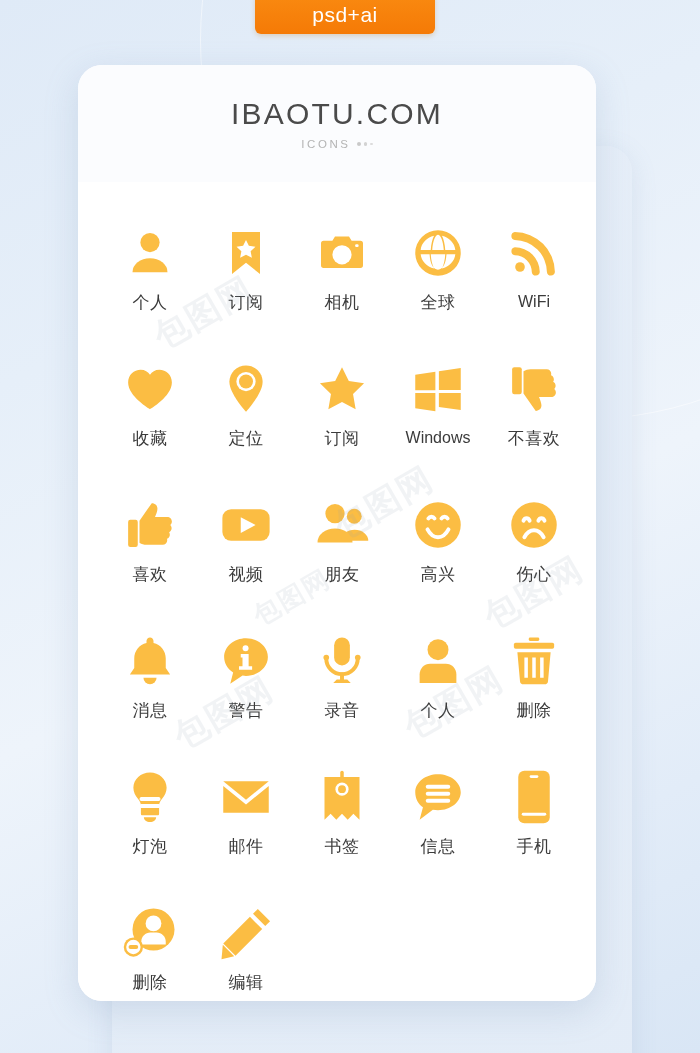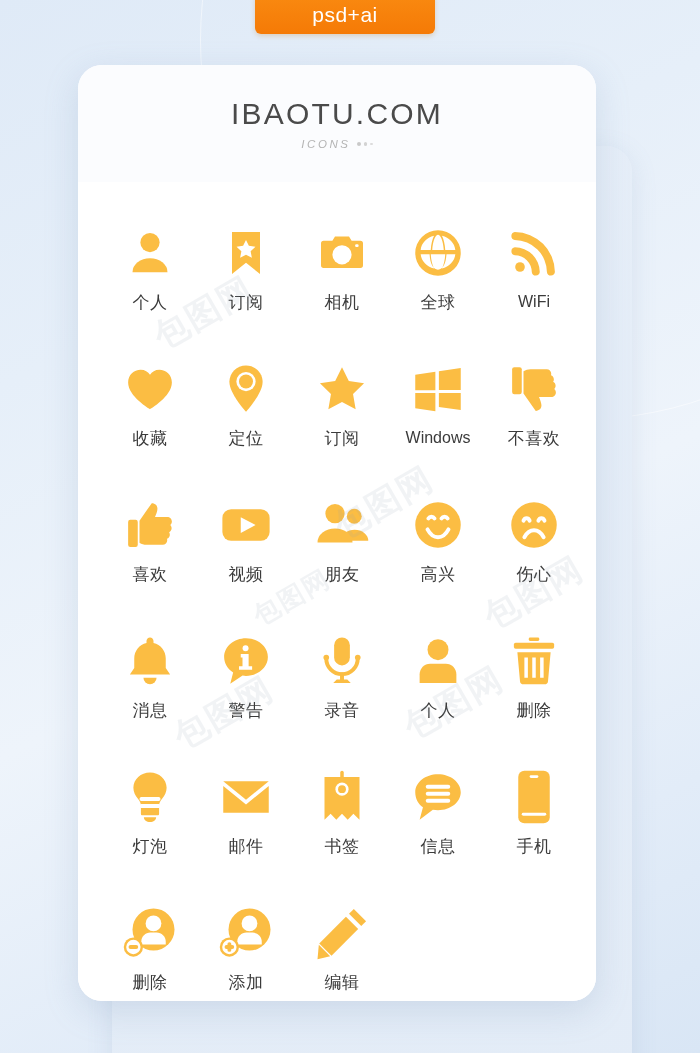--- a/index.html
+++ b/index.html
@@ -57,21 +57,20 @@
     letter-spacing: 2.2px;
     color: #4a4a4a;
     font-weight: 400;
   }
   .brand-sub {
     margin-top: 7px;
     display: flex; align-items: center; gap: 6px;
     font-size: 11.5px;
     letter-spacing: 2.6px;
     color: #b4b4b4;
-    font-style: italic;
   }
   .dots { display: flex; gap: 3px; align-items: center; }
   .dots i { display: block; border-radius: 50%; background: #c9c9c9; }
   .dots i:nth-child(1) { width: 4px; height: 4px; }
   .dots i:nth-child(2) { width: 3.4px; height: 3.4px; background: #d3d3d3; }
   .dots i:nth-child(3) { width: 2.8px; height: 2.8px; background: #dcdcdc; }
 
   .card-body {
     padding: 40px 14px 0 24px;
     background: #ffffff;
@@ -410,34 +409,20 @@
               <circle cx="13" cy="48" r="11"></circle>
               <circle cx="13" cy="48" r="8.2" fill="#fff"></circle>
               <rect x="7.5" y="45.8" width="11" height="4.4" rx="2.2" fill="#fbbd43"></rect>
             </svg>
           </div>
           <div class="lbl">删除</div>
         </div>
         <div class="cell">
           <div class="glyph">
             <svg width="56" height="56" viewBox="0 0 64 64" fill="#fbbd43">
-              <circle cx="36" cy="28" r="24"></circle>
-              <circle cx="36" cy="21" r="9" fill="#fff"></circle>
-              <path fill="#fff" d="M22 45v-3c0-6 4.8-10.5 10.5-10.5h7C45.2 31.5 50 36 50 42v3z"></path>
-              <circle cx="13" cy="48" r="11"></circle>
-              <circle cx="13" cy="48" r="8.2" fill="#fff"></circle>
-              <rect x="7.5" y="45.8" width="11" height="4.4" rx="2.2" fill="#fbbd43"></rect>
-              <rect x="10.8" y="42.5" width="4.4" height="11" rx="2.2" fill="#fbbd43"></rect>
-            </svg>
-          </div>
-          <div class="lbl">添加</div>
-        </div>
-        <div class="cell">
-          <div class="glyph">
-            <svg width="56" height="56" viewBox="0 0 64 64" fill="#fbbd43">
               <path d="M45.5 4.5l14 14-5.5 5.5-14-14z"></path>
               <path d="M36.5 13.5l14 14L20 58 6 44z"></path>
               <path d="M5.5 45.5L18.5 58.5 4 62z"></path>
             </svg>
           </div>
           <div class="lbl">编辑</div>
         </div>
       </div>
   </div>
 </div>

